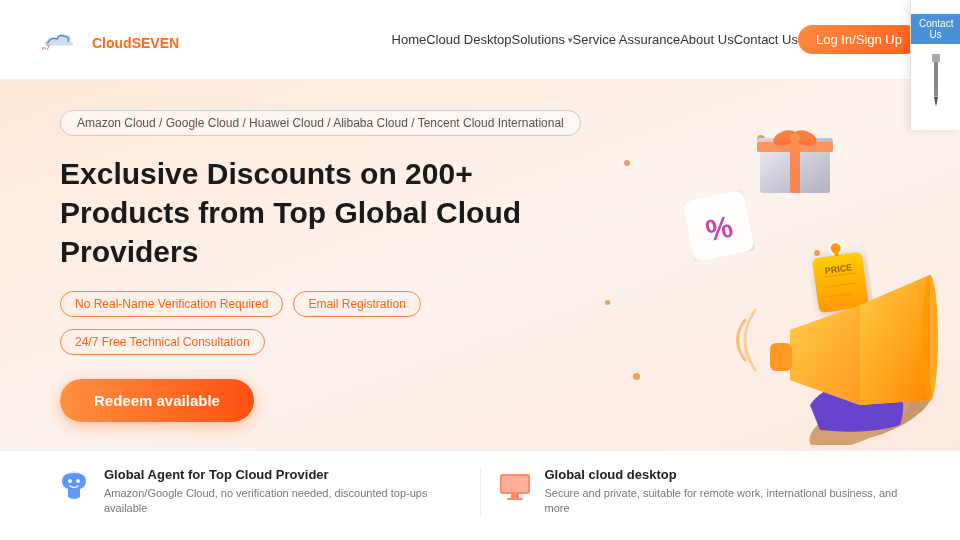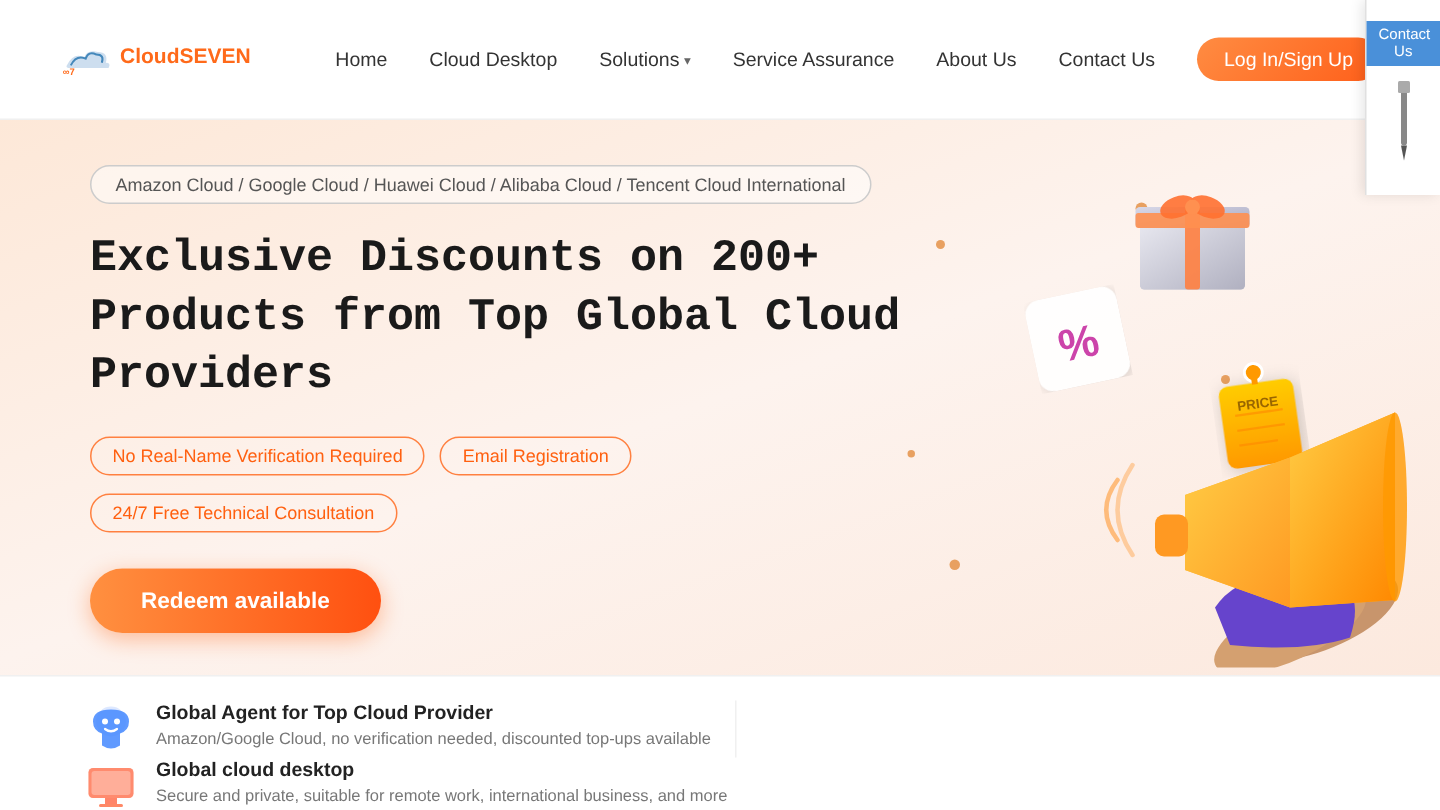--- a/index.html
+++ b/index.html
@@ -18,43 +18,42 @@
       align-items: center;
       justify-content: space-between;
       padding: 0 40px;
       height: 80px;
       border-bottom: 1px solid #f0f0f0;
       position: relative;
       z-index: 10;
     }
     .logo {
       display: flex;
-      align-items: flex-start;
-      gap: 4px;
+      align-items: flex-end;
+      gap: 16px;
     }
     .logo-icon {
       display: flex;
       align-items: center;
     }
     .logo-icon svg {
       width: 36px;
       height: 22px;
     }
     .logo-text {
       font-size: 14px;
       font-weight: 600;
       color: #333;
     }
     .logo-text span {
       color: #ff6a1a;
     }
     .nav {
       display: flex;
       align-items: center;
-      gap: 28px;
     }
     .nav-item {
       font-size: 13px;
       color: #333;
       cursor: pointer;
       text-decoration: none;
       white-space: nowrap;
     }
     .nav-item-with-arrow {
       display: flex;
@@ -119,21 +118,20 @@
       background: rgba(255,255,255,0.5);
       margin-bottom: 18px;
     }
     .hero-title {
       font-size: 30px;
       font-weight: 800;
       color: #1a1a1a;
       line-height: 1.3;
       max-width: 580px;
       margin-bottom: 20px;
-      font-family: Liberation Mono, monospace;
     }
     .tags-row {
       display: flex;
       flex-wrap: wrap;
       gap: 10px;
       margin-bottom: 12px;
     }
     .tag {
       border: 1.5px solid #ff8040;
       border-radius: 20px;
@@ -166,21 +164,20 @@
 
     
     .bottom-section {
       background: #fff;
       display: flex;
       padding: 16px 40px;
       gap: 0;
       border-top: 1px solid #f0f0f0;
       height: 90px;
       align-items: flex-start;
-      flex-direction: column;
     }
     .bottom-card {
       flex: 1;
       display: flex;
       align-items: flex-start;
       gap: 12px;
       padding: 0 16px;
       border-right: 1px solid #f0f0f0;
     }
     .bottom-card:last-child { border-right: none; }

